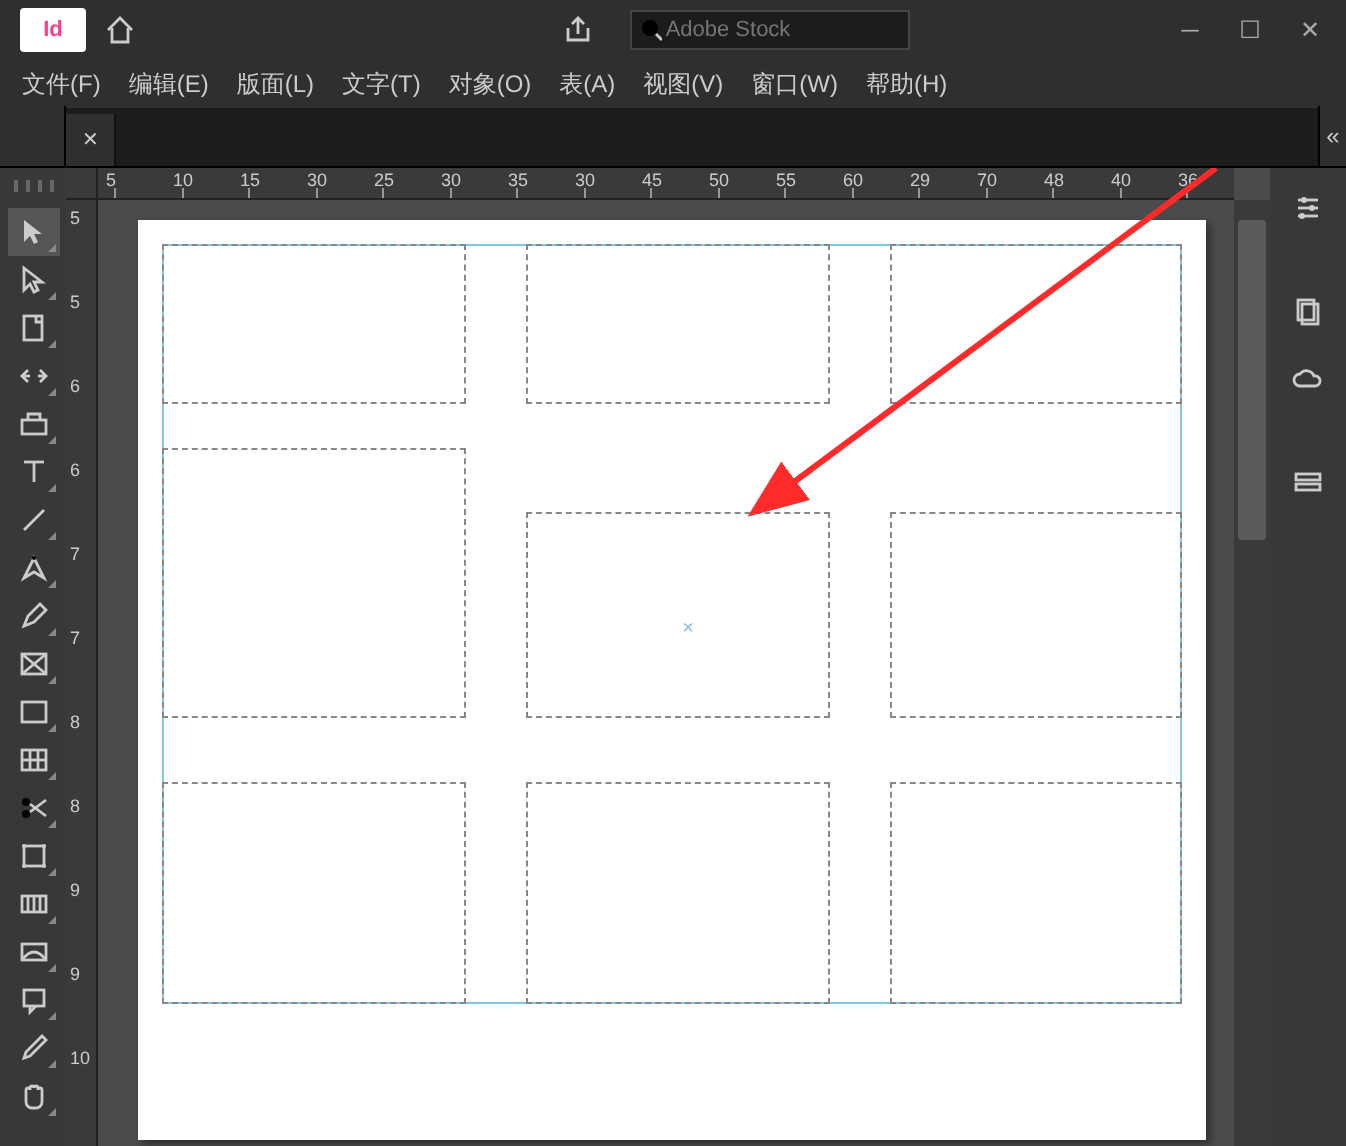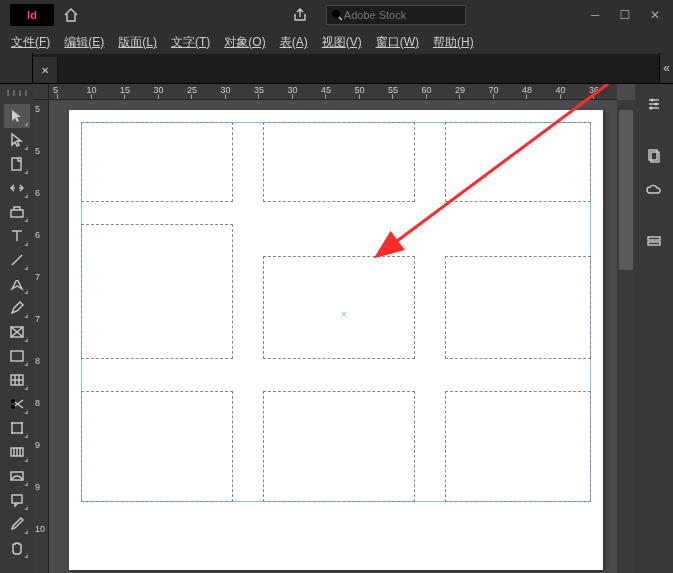--- a/index.html
+++ b/index.html
@@ -1,31 +1,31 @@
 <!DOCTYPE html>
 <html><head>
 <meta charset="utf-8">
 <style>
 * { margin:0; padding:0; box-sizing:border-box; font-family:"Microsoft YaHei",Arial,sans-serif; user-select:none; }
 body { width:673px; height:573px; background:#2f2f2f; overflow:hidden; color:#ccc; font-size:12px; position:relative; }
 
 
 .titlebar { height:30px; background:#2f2f2f; display:flex; align-items:center; padding:0 4px; }
-.id-badge { width:44px; height:22px; background:#000000; color:#ff3d8a; font-weight:bold; font-size:11px; display:flex; align-items:center; justify-content:center; border-radius:2px; margin:0 6px; }
+.id-badge { width:33px; height:22px; background:#ffffff; color:#ff3d8a; font-weight:bold; font-size:11px; display:flex; align-items:center; justify-content:center; border-radius:2px; margin:0 6px; }
 .home-ic { width:22px; height:22px; display:flex; align-items:center; justify-content:center; margin-right:6px; }
 .share-ic { width:24px; height:24px; display:flex; align-items:center; justify-content:center; margin-left:auto; margin-right:6px; }
 .workspace-dd { padding:3px 8px; display:flex; align-items:center; gap:4px; }
 .chev { font-size:9px; }
 .searchbox { background:#1c1c1c; border:1px solid #444; height:20px; width:140px; margin:0 8px; display:flex; align-items:center; padding:0 4px; color:#777; gap:2px; }
 .searchbox input { background:transparent; border:none; color:#999; font-size:11px; width:100%; outline:none; }
 .winbtns { display:flex; gap:2px; margin-left:auto; }
 .winbtn { width:28px; height:20px; display:flex; align-items:center; justify-content:center; color:#aaa; }
 
 
-.menubar { height:24px; background:#2f2f2f; display:flex; align-items:center; padding:0 4px;text-decoration:underline; }
+.menubar { height:24px; background:#2f2f2f; display:flex; align-items:center; padding:0 4px; }
 .menubar .mi { padding:3px 7px; white-space:nowrap; }
 
 
 .tabstrip { height:30px; background:#1c1c1c; display:flex; align-items:flex-end; border-bottom:1px solid #000; }
 .tabspacer { width:33px; height:30px; background:#2f2f2f; border-right:1px solid #000;}
 .tab { height:26px; background:#2f2f2f; display:flex; align-items:center; padding:0 8px; gap:6px; border-right:1px solid #111; }
 .tab .close { font-size:10px; }
 .tabstrip .grow { flex:1; }
 .tabstrip .expand { width:14px; height:30px; display:flex; align-items:center; justify-content:center; background:#2f2f2f; border-left:1px solid #000; }
 

